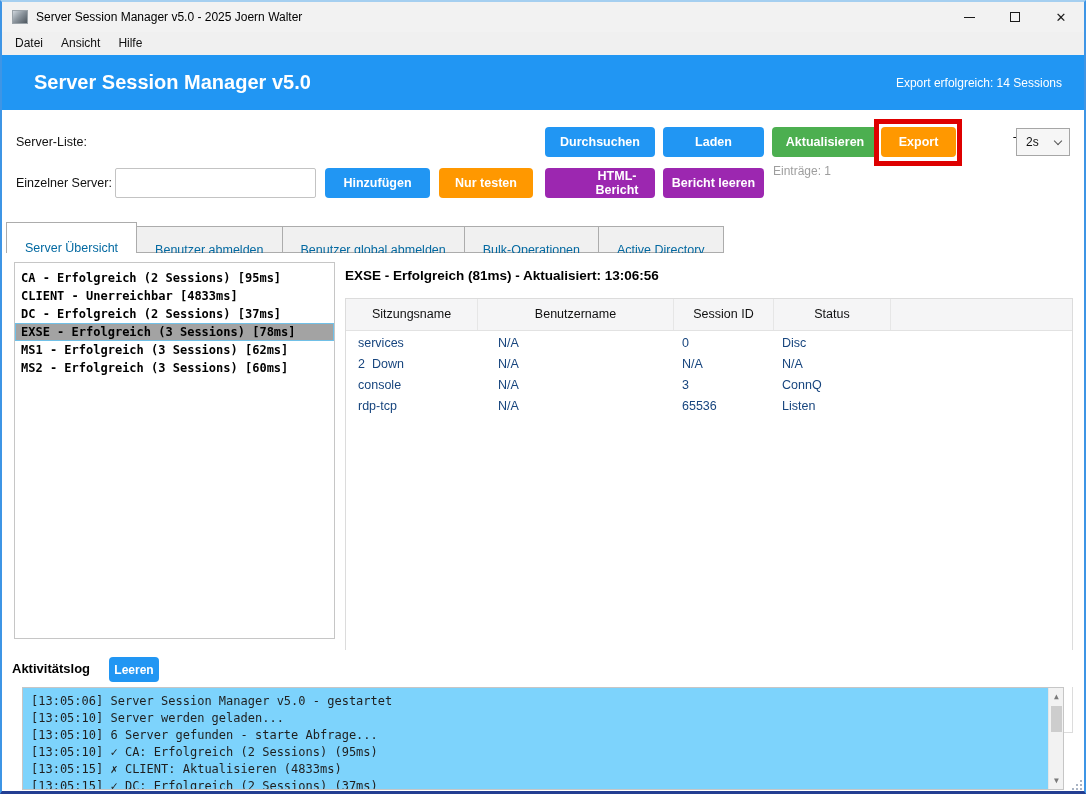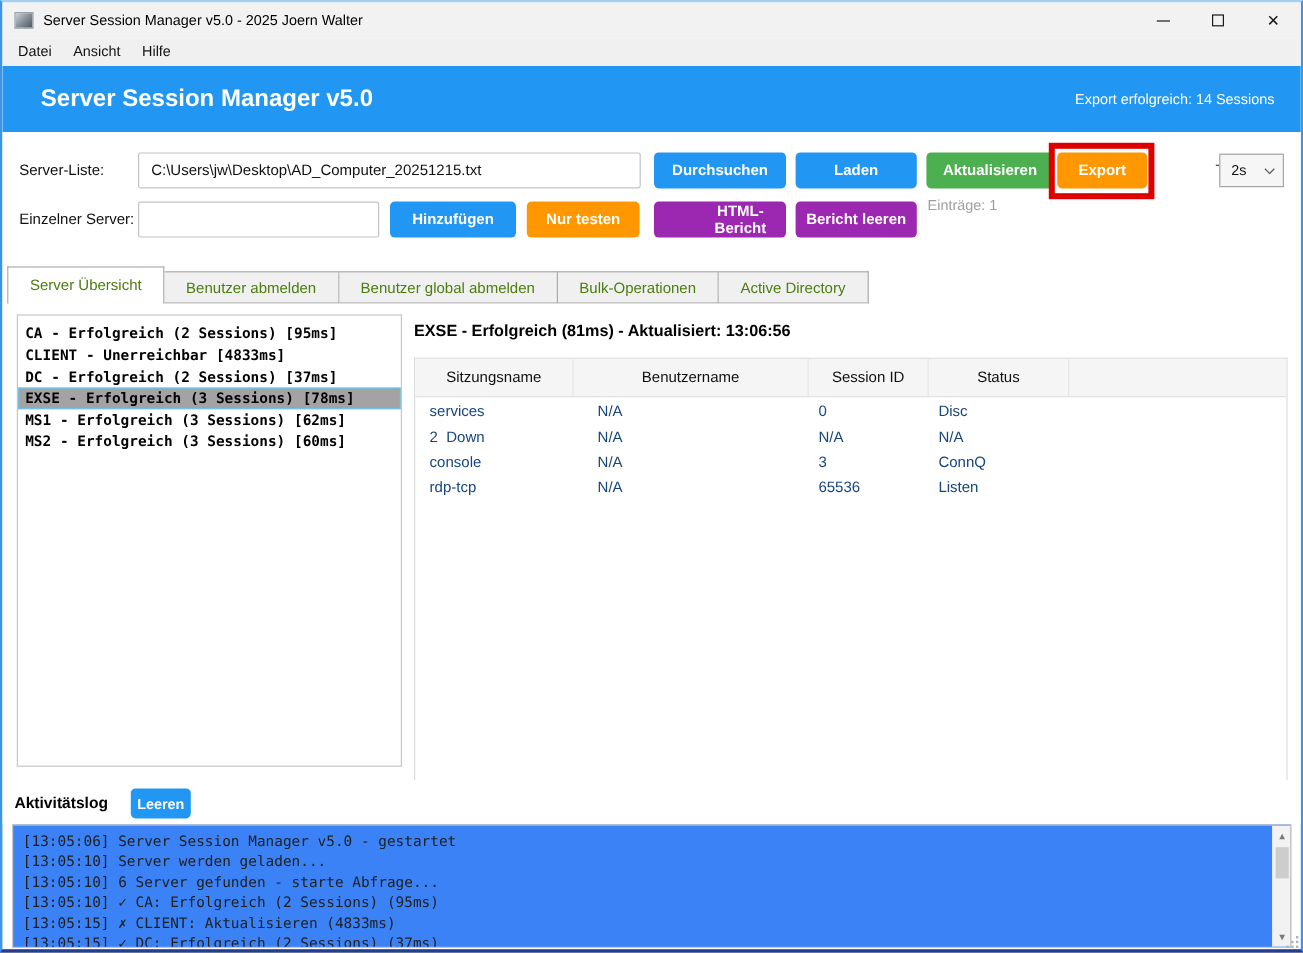--- a/index.html
+++ b/index.html
@@ -45,22 +45,22 @@
                     border:5px solid #DE0000; pointer-events:none; z-index:5; }
   .entries { position:absolute; left:771px; top:46px; font-size:12px; color:#9e9e9e; line-height:30px; }
   .fake-select { position:absolute; left:1014px; top:18px; width:54px; height:28px;
                  border:1px solid #a6a6a6; background:#f6f6f6; font-size:12px; color:#111;
                  line-height:26px; padding-left:9px; cursor:pointer; }
   .chevron-down { position:absolute; right:8px; top:9px; width:6px; height:6px;
                   border-right:1.5px solid #555; border-bottom:1.5px solid #555; transform:rotate(45deg); }
 
   
   .tabstrip { position:relative; height:31px; background:#fff; display:flex; align-items:flex-end; padding-left:4px; }
-  .tab { height:27px; line-height:26px; padding:0 18px; background:#f0f0f0;
-         border:1px solid #acacac; border-left:none; font-size:12.5px; color:#4d7c0f; cursor:pointer; white-space:nowrap; }
+  .tab { height:27px; line-height:26px; padding:10px 18px; background:#f0f0f0;
+         border:1px solid #acacac; border-left:none; font-size:12.5px; color:#0369a1; cursor:pointer; white-space:nowrap; }
   .tab.active { height:31px; line-height:30px; background:#fff; border:1px solid #acacac;
                 border-bottom:none; position:relative; z-index:2; }
 
   
   .tabcontent { position:relative; height:397px; background:#fff; }
   .listbox { position:absolute; left:12px; top:9px; width:321px; height:377px;
              border:1px solid #c6c6c6; background:#fff; padding-top:6px;
              font-family:"DejaVu Sans Mono", monospace; font-size:12px; font-weight:bold; overflow:hidden; }
   .list-item { height:18px; line-height:18px; padding:0 6px; white-space:pre; color:#000; cursor:default; }
   .list-item.selected { background:#a3a3a3; outline:1px solid #70C0E7; outline-offset:-1px; }
@@ -76,22 +76,22 @@
   .trow .c1 { padding-left:12px; } .trow .c2 { padding-left:20px; }
   .trow .c3 { padding-left:8px; } .trow .c4 { padding-left:8px; }
   .tbody { padding-top:2px; }
 
   
   .logheader { position:relative; height:37px; background:#fff; }
   .log-label { position:absolute; left:10px; top:11px; font-size:13px; font-weight:bold; color:#000; }
   .btn-leeren { position:absolute; left:107px; top:7px; width:50px; height:25px; border:none;
                 border-radius:4px; background:#2196F3; color:#fff; font-family:inherit;
                 font-weight:bold; font-size:12px; cursor:pointer; }
-  .logwrap { position:relative; margin:0 8px; height:103px; border:1px solid #c6c6c6;
-             background:#3b82f6; overflow:hidden; font-family:"DejaVu Sans Mono", monospace;
+  .logwrap { position:relative; margin:0 20px; height:103px; border:1px solid #c6c6c6;
+             background:#7dd3fc; overflow:hidden; font-family:"DejaVu Sans Mono", monospace;
              font-size:12px; color:#1f1f1f; }
   .loglines { padding:5px 0 0 8px; }
   .log-line { height:17px; line-height:17px; white-space:pre; }
   .vscroll { position:absolute; top:0; right:0; bottom:0; width:15px; background:#f2f2f2; border-left:1px solid #e6e6e6; }
   .varrow { position:absolute; left:0; width:15px; height:15px; color:#7a7a7a; font-size:8px;
             display:flex; align-items:center; justify-content:center; cursor:pointer; }
   .varrow.up { top:1px; } .varrow.down { bottom:1px; }
   .vthumb { position:absolute; left:2px; top:18px; width:11px; height:26px; background:#cdcdcd; cursor:pointer; }
 
   .resize-grip { position:absolute; right:2px; bottom:1px; width:12px; height:12px; }
@@ -124,21 +124,20 @@
     <span class="menu-item">Hilfe</span>
   </div>
 
   <div class="appheader">
     <h1>Server Session Manager v5.0</h1>
     <span class="status">Export erfolgreich: 14 Sessions</span>
   </div>
 
   <div class="controls">
     <span class="ctl-label" style="left:14px; top:17px;">Server-Liste:</span>
-    <input class="ctl-input" style="left: 113px; top: 17px; width: 419px;" value="C:\Users\jw\Desktop\AD_Computer_20251215.txt">
     <button class="btn btn-blue" style="left:543px; top:17px; width:110px;">Durchsuchen</button>
     <button class="btn btn-blue" style="left:661px; top:17px; width:101px;">Laden</button>
     <button class="btn btn-green" style="left:770px; top:17px; width:106px;">Aktualisieren</button>
     <button class="btn btn-orange" style="left:879px; top:17px; width:75px;">Export</button>
     <div class="annotation-red"></div>
     <span class="ctl-label" style="left:963px; top:17px;margin-left:48px;">Timeout:</span>
     <div class="fake-select">
       <span>2s</span>
       <span class="chevron-down"></span>
     </div>

